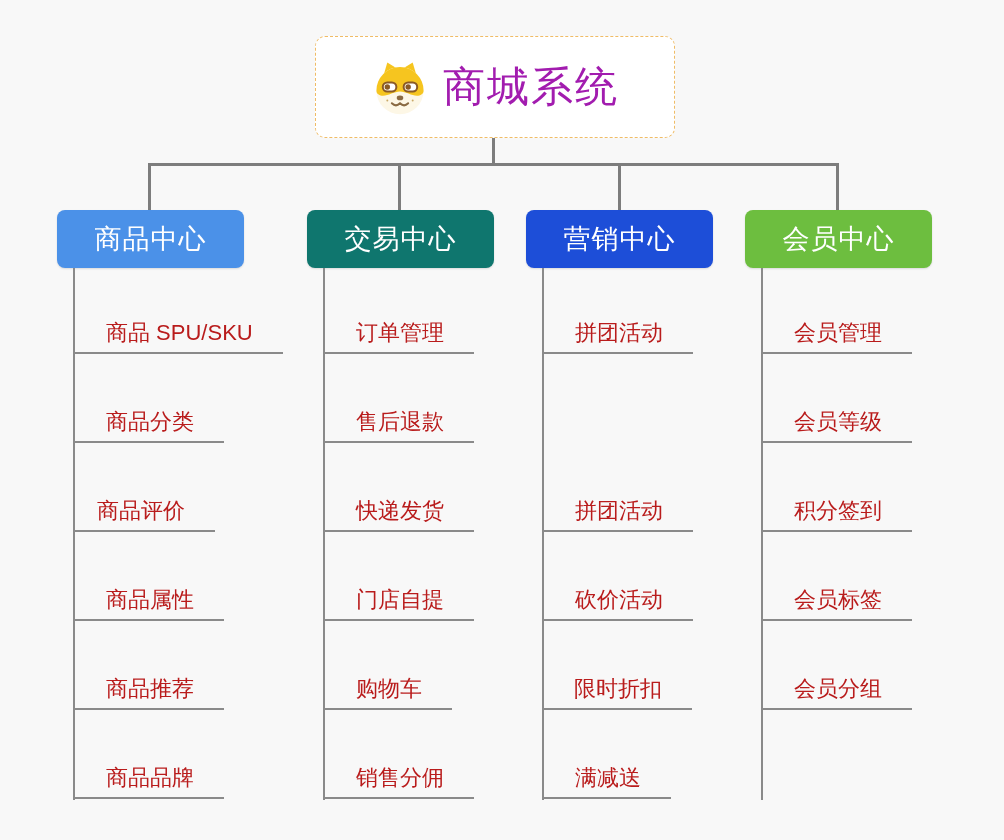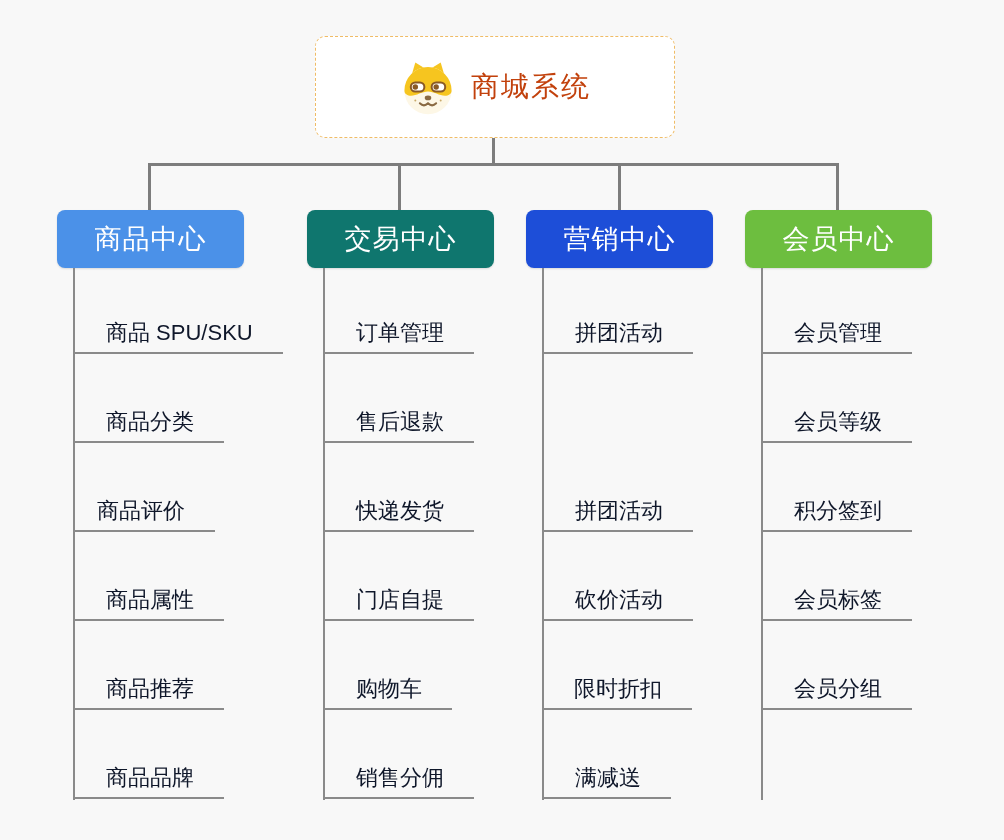--- a/index.html
+++ b/index.html
@@ -27,23 +27,23 @@
     background: #ffffff;
     border: 1px dashed #f0bc66;
     border-radius: 10px;
     box-sizing: border-box;
     display: flex;
     align-items: center;
     justify-content: center;
     gap: 14px;
   }
   .root-title {
-    font-size: 28px;
+    font-size: 42px;
     letter-spacing: 2px;
-    color: #c2410c;
+    color: #a21caf;
     white-space: nowrap;
   }
   .root-icon { width: 58px; height: 58px; flex: 0 0 auto; }
   
   .vline, .hline, .trunk {
     position: absolute;
     background: #7d7d7d;
   }
   .vline { width: 3px; }
   .hline { height: 3px; }
@@ -64,21 +64,21 @@
     white-space: nowrap;
   }
   
   .leaf {
     position: absolute;
     height: 38px;
     line-height: 38px;
     padding: 0 30px 0 33px;
     border-bottom: 2px solid #8a8a8a;
     font-size: 22px;
-    color: #0f172a;
+    color: #b91c1c;
     white-space: nowrap;
   }
 </style>
 </head>
 <body>
 
 <div id="stage">
 
   <div class="root-node">
     <svg class="root-icon" viewBox="0 0 64 64" aria-hidden="true">

